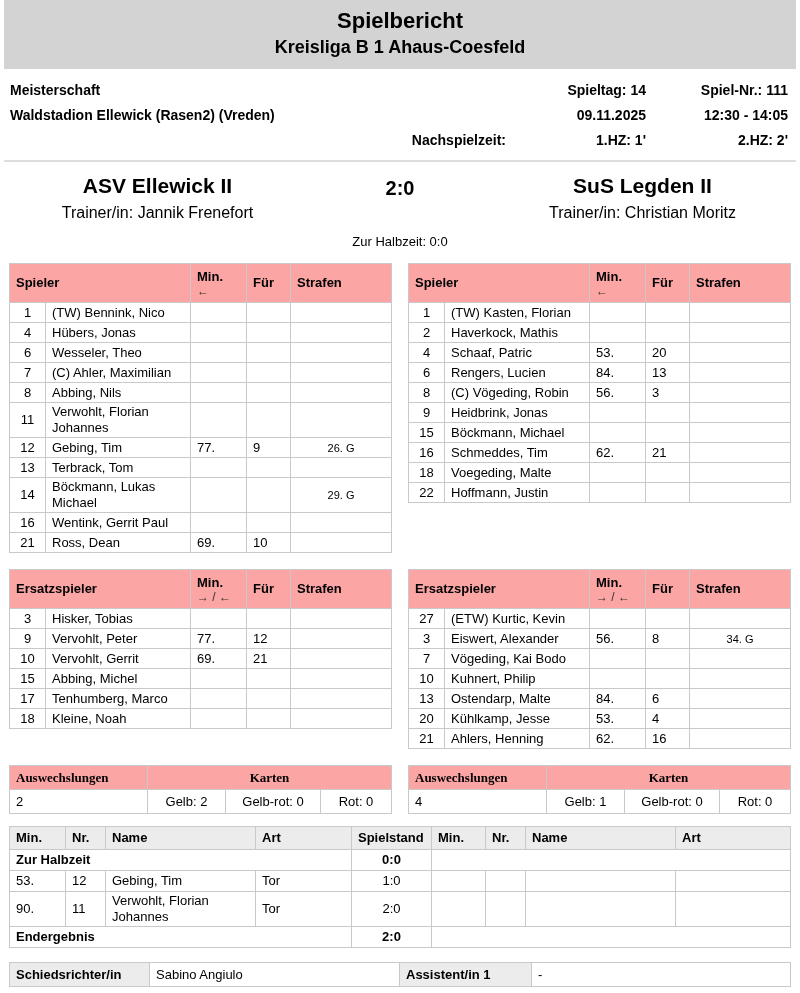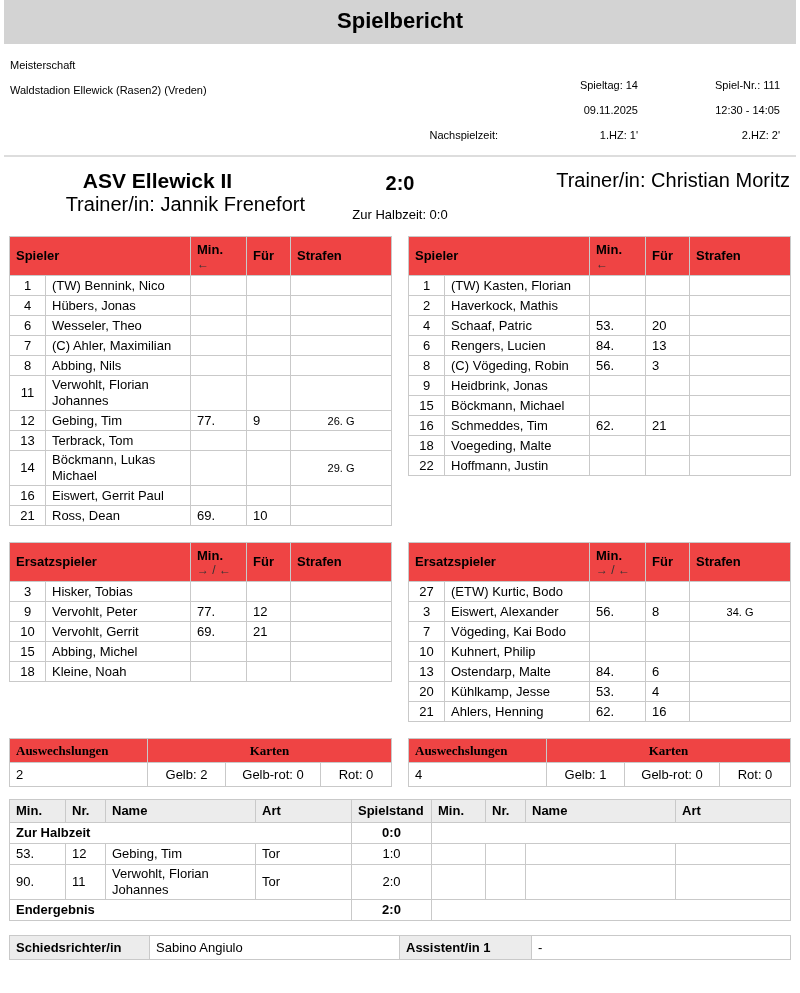--- a/index.html
+++ b/index.html
@@ -5,42 +5,42 @@
   html,body{margin:0;padding:0;background:#fff;}
   body{width:800px;font-family:"Liberation Sans",sans-serif;color:#000;}
   .page{width:800px;min-height:993px;box-sizing:border-box;padding-bottom:4px;}
 
   
   .band{margin:0 4px;background:#d3d3d3;text-align:center;padding:7px 0 9px;}
   .band .t1{font-size:22px;font-weight:bold;line-height:28px;}
   .band .t2,.band .t3{font-size:18px;font-weight:bold;line-height:25px;}
 
   
-  .meta{display:flex;justify-content:space-between;padding:9px 20px 0 10px;font-size:11px;font-weight:normal;}
+  .meta{display:flex;justify-content:space-between;padding:9px 12px 0 10px;font-size:14px;font-weight:bold;}
   .meta-left div{line-height:25px;}
-  .meta-right{display:grid;grid-template-columns:auto 140px 142px;text-align:right;line-height:25px;margin-top:20px;}
+  .meta-right{display:grid;grid-template-columns:auto 140px 142px;text-align:right;line-height:25px;}
   .meta-right span{display:block;}
 
   .rule{border:none;border-top:2px solid #ddd;margin:7px 4px 0;}
 
   
   .match{display:grid;grid-template-columns:1fr 190px 1fr;text-align:center;padding:12px 10px 12px;}
   .team-name{font-size:21px;font-weight:bold;}
   .score{font-size:20px;font-weight:bold;line-height:28px;}
-  .trainer{font-size:20px;margin-top:0;text-align:right;}
-  .halftime{font-size:13px;margin-top:10px;}
+  .trainer{font-size:16px;margin-top:6px;}
+  .halftime{font-size:13px;margin-top:32px;}
 
   
   .grid2{display:grid;grid-template-columns:1fr 1fr;column-gap:16px;row-gap:16px;
          padding:2px 9px 0;align-items:start;}
 
   table{border-collapse:collapse;width:100%;font-size:13px;table-layout:fixed;}
   th,td{border:1px solid #c9c9c9;padding:1px 6px;text-align:left;vertical-align:middle;
         line-height:16px;overflow:hidden;}
-  thead th{background:#ef4444;font-weight:bold;height:36px;}
+  thead th{background:#fca5a5;font-weight:bold;height:36px;}
   .arrow{font-weight:normal;font-size:12px;line-height:13px;color:#333;}
   td.c-nr{text-align:center;padding:1px 2px;}
   td.c-strafen{font-size:11px;text-align:center;}
   tbody td{height:17px;}
 
   
   .sum th{height:21px;font-family:Liberation Serif, serif;}
   .sum .karten{text-align:center;}
   .sum td{height:21px;}
   .sum td.center{text-align:center;}
@@ -57,20 +57,21 @@
   .off td{height:21px;}
   .off td.lbl{background:#ececec;font-weight:bold;}
 </style>
 </head>
 <body>
 
 <div class="page">
 
   <div class="band">
     <div class="t1">Spielbericht</div>
+    <div class="t2">Kreisliga B 1 Ahaus-Coesfeld</div>
   </div>
 
   <div class="meta">
     <div class="meta-left">
       <div>Meisterschaft</div>
       <div>Waldstadion Ellewick (Rasen2) (Vreden)</div>
     </div>
     <div class="meta-right">
       <span></span>
       <span>Spieltag: 14</span>
@@ -89,20 +90,21 @@
   <div class="match">
     <div>
       <div class="team-name">ASV Ellewick II</div>
       <div class="trainer">Trainer/in: Jannik Frenefort</div>
     </div>
     <div>
       <div class="score">2:0</div>
       <div class="halftime">Zur Halbzeit: 0:0</div>
     </div>
     <div>
+      <div class="team-name">SuS Legden II</div>
       <div class="trainer">Trainer/in: Christian Moritz</div>
     </div>
   </div>
 
   <div class="grid2">
 
     <table>
       <colgroup>
           <col style="width:36px">
           <col style="width:145px">
@@ -180,21 +182,21 @@
           </tr>
           <tr>
             <td class="c-nr">14</td>
             <td class="c-name">Böckmann, Lukas Michael</td>
             <td class="c-min"></td>
             <td class="c-fuer"></td>
             <td class="c-strafen">29. G</td>
           </tr>
           <tr>
             <td class="c-nr">16</td>
-            <td class="c-name">Eiswert, Gerrit Paul</td>
+            <td class="c-name">Wentink, Gerrit Paul</td>
             <td class="c-min"></td>
             <td class="c-fuer"></td>
             <td class="c-strafen"></td>
           </tr>
           <tr>
             <td class="c-nr">21</td>
             <td class="c-name">Ross, Dean</td>
             <td class="c-min">69.</td>
             <td class="c-fuer">10</td>
             <td class="c-strafen"></td>
@@ -337,20 +339,27 @@
             <td class="c-strafen"></td>
           </tr>
           <tr>
             <td class="c-nr">15</td>
             <td class="c-name">Abbing, Michel</td>
             <td class="c-min"></td>
             <td class="c-fuer"></td>
             <td class="c-strafen"></td>
           </tr>
           <tr>
+            <td class="c-nr">17</td>
+            <td class="c-name">Tenhumberg, Marco</td>
+            <td class="c-min"></td>
+            <td class="c-fuer"></td>
+            <td class="c-strafen"></td>
+          </tr>
+          <tr>
             <td class="c-nr">18</td>
             <td class="c-name">Kleine, Noah</td>
             <td class="c-min"></td>
             <td class="c-fuer"></td>
             <td class="c-strafen"></td>
           </tr>
         </tbody>
     </table>
 
     <table>
@@ -368,21 +377,21 @@
               <div>Min.</div>
               <div class="arrow">→ / ←</div>
             </th>
           <th>Für</th>
           <th>Strafen</th>
         </tr>
       </thead>
       <tbody id="away-subs">
           <tr>
             <td class="c-nr">27</td>
-            <td class="c-name">(ETW) Kurtic, Bodo</td>
+            <td class="c-name">(ETW) Kurtic, Kevin</td>
             <td class="c-min"></td>
             <td class="c-fuer"></td>
             <td class="c-strafen"></td>
           </tr>
           <tr>
             <td class="c-nr">3</td>
             <td class="c-name">Eiswert, Alexander</td>
             <td class="c-min">56.</td>
             <td class="c-fuer">8</td>
             <td class="c-strafen">34. G</td>

